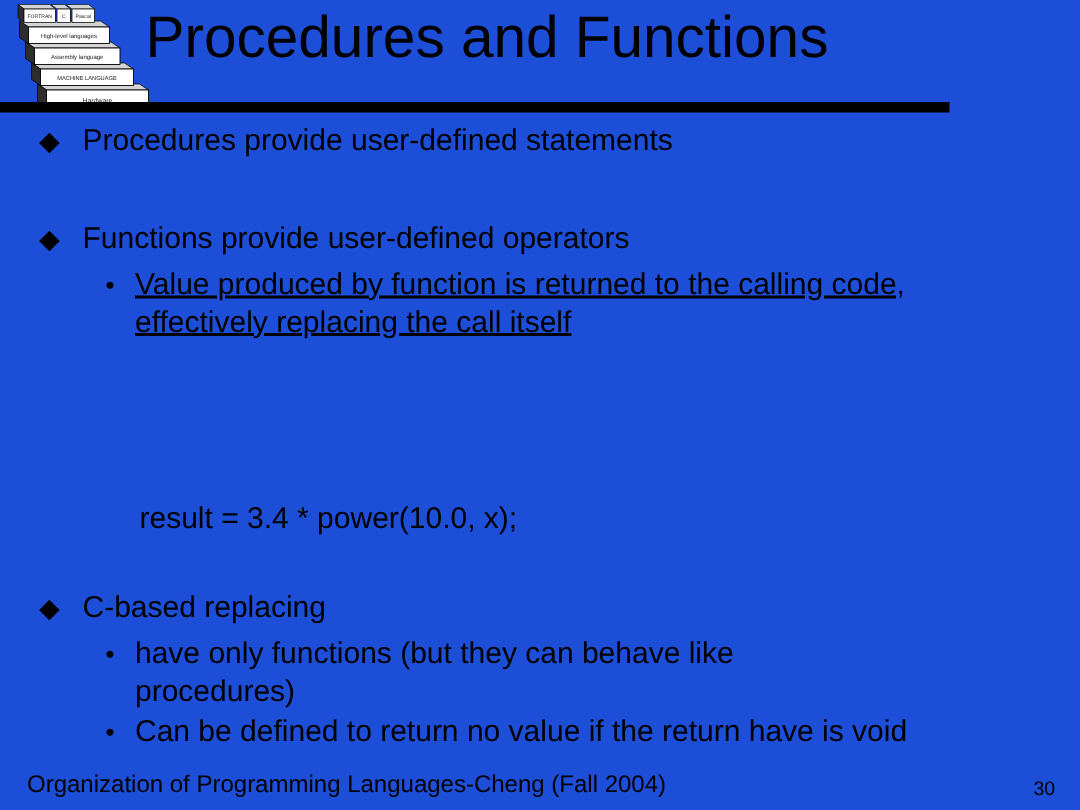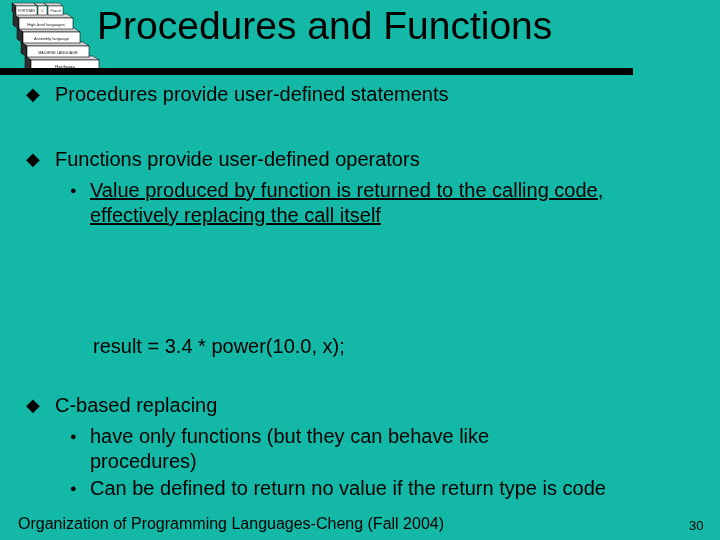--- a/index.html
+++ b/index.html
@@ -1,17 +1,17 @@
 <!DOCTYPE html>
 <html><head>
 <meta charset="utf-8">
 <style>
   html,body{margin:0;padding:0;background:#fff;}
   .slide{
-    position:relative;width:720px;height:540px;background:#14b8a6;
+    position:relative;width:720px;height:540px;background:#1d4ed8;
     font-family:"Liberation Sans","DejaVu Sans",sans-serif;color:#000;
     overflow:hidden;
   }
   .title{
     position:absolute;left:97px;top:2px;width:610px;
     font-size:39px;line-height:48px;white-space:nowrap;
   }
   .rule{
     position:absolute;left:0;top:68px;width:633px;height:7px;background:#000;
   }
@@ -108,19 +108,19 @@
     <div class="txt">C-based replacing</div>
   </div>
 
   <div class="row lvl2" style="top:424px;width:525px;">
     <span class="bullet">●</span>
     <div class="txt" style="max-width:500px;">have only functions (but they can behave like procedures)</div>
   </div>
 
   <div class="row lvl2" style="top:476px;width:648px;">
     <span class="bullet">●</span>
-    <div class="txt" style="white-space:nowrap;">Can be defined to return no value if the return type is code</div>
+    <div class="txt" style="white-space:nowrap;">Can be defined to return no value if the return have is void</div>
   </div>
 
   <div class="footer">Organization of Programming Languages-Cheng (Fall 2004)</div>
   <div class="pagenum">30</div>
 
 </div>
 
 </body></html>

